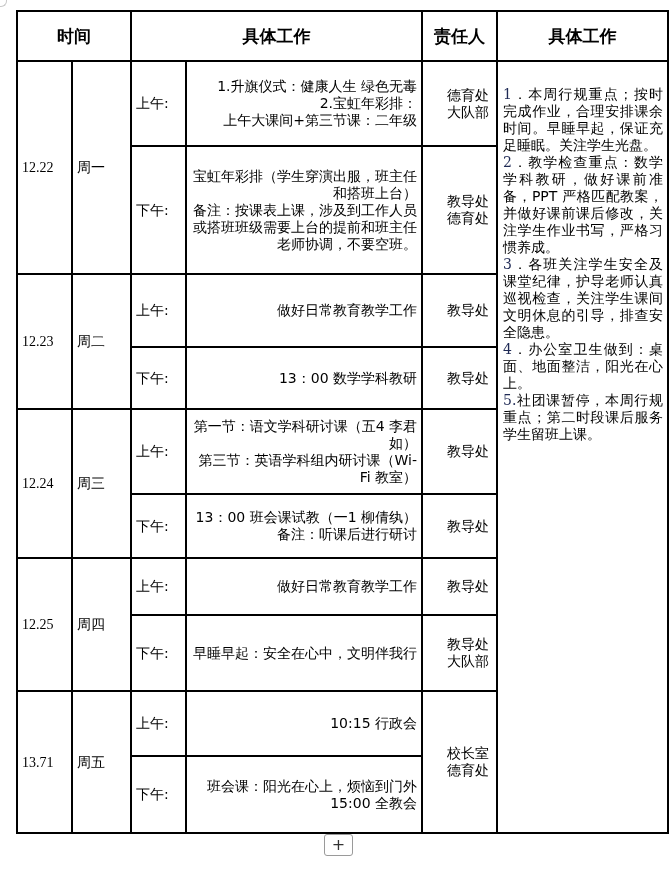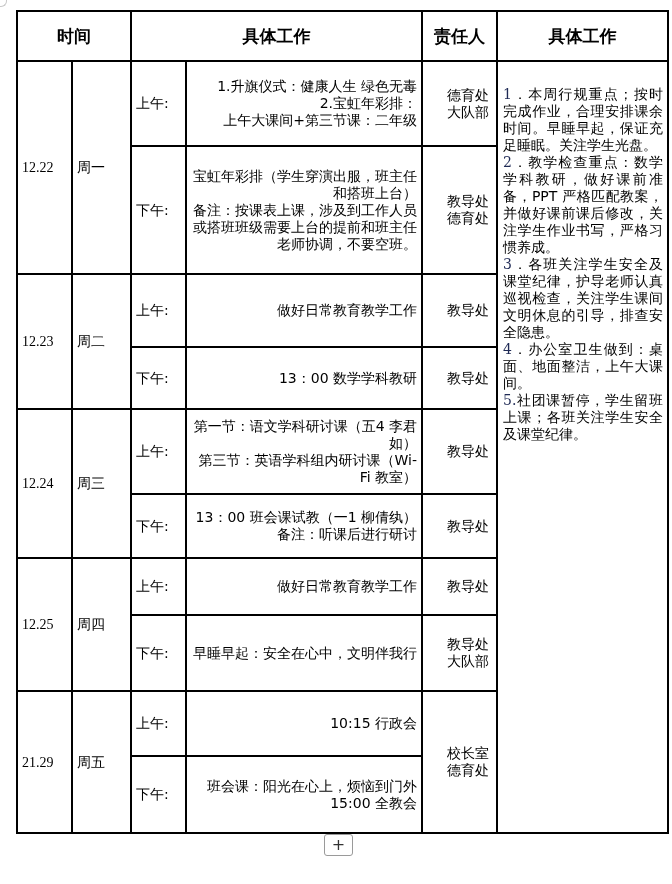--- a/index.html
+++ b/index.html
@@ -105,22 +105,22 @@
       <td class="c-period">上午:</td>
       <td class="c-work pre">1.升旗仪式：健康人生 绿色无毒
 2.宝虹年彩排：
 上午大课间+第三节课：二年级</td>
       <td class="c-person"><span class="pre">德育处
 大队部</span></td>
       <td rowspan="10" class="c-req">
         <div><span class="req-num">1</span><span>．本周行规重点；按时完成作业，合理安排课余时间。早睡早起，保证充足睡眠。关注学生光盘。</span></div>
         <div><span class="req-num">2</span><span>．教学检查重点：数学学科教研，做好课前准备，PPT 严格匹配教案，并做好课前课后修改，关注学生作业书写，严格习惯养成。</span></div>
         <div><span class="req-num">3</span><span>．各班关注学生安全及课堂纪律，护导老师认真巡视检查，关注学生课间文明休息的引导，排查安全隐患。</span></div>
-        <div><span class="req-num">4</span><span>．办公室卫生做到：桌面、地面整洁，上午大课间。</span></div>
-        <div><span class="req-num">5.</span><span>社团课暂停，学生留班上课；各班关注学生安全及课堂纪律。</span></div>
+        <div><span class="req-num">4</span><span>．办公室卫生做到：桌面、地面整洁，阳光在心上。</span></div>
+        <div><span class="req-num">5.</span><span>社团课暂停，本周行规重点；第二时段课后服务学生留班上课。</span></div>
       </td>
     </tr>
     <tr style="height:128px">
       <td class="c-period">下午:</td>
       <td class="c-work pre">宝虹年彩排（学生穿演出服，班主任和搭班上台）
 备注：按课表上课，涉及到工作人员或搭班班级需要上台的提前和班主任老师协调，不要空班。</td>
       <td class="c-person"><span class="pre">教导处
 德育处</span></td>
     </tr>
 
@@ -160,21 +160,21 @@
       <td class="c-person"><span class="pre">教导处</span></td>
     </tr>
     <tr style="height:76px">
       <td class="c-period">下午:</td>
       <td class="c-work pre">早睡早起：安全在心中，文明伴我行</td>
       <td class="c-person"><span class="pre">教导处
 大队部</span></td>
     </tr>
 
     <tr style="height:65px">
-      <td rowspan="2" class="c-date">21.29</td>
+      <td rowspan="2" class="c-date">13.71</td>
       <td rowspan="2" class="c-day">周五</td>
       <td class="c-period">上午:</td>
       <td class="c-work pre">10:15 行政会</td>
       <td rowspan="2" class="c-person"><span class="pre">校长室
 德育处</span></td>
     </tr>
     <tr style="height:77px">
       <td class="c-period">下午:</td>
       <td class="c-work pre">班会课：阳光在心上，烦恼到门外
 15:00 全教会</td>

